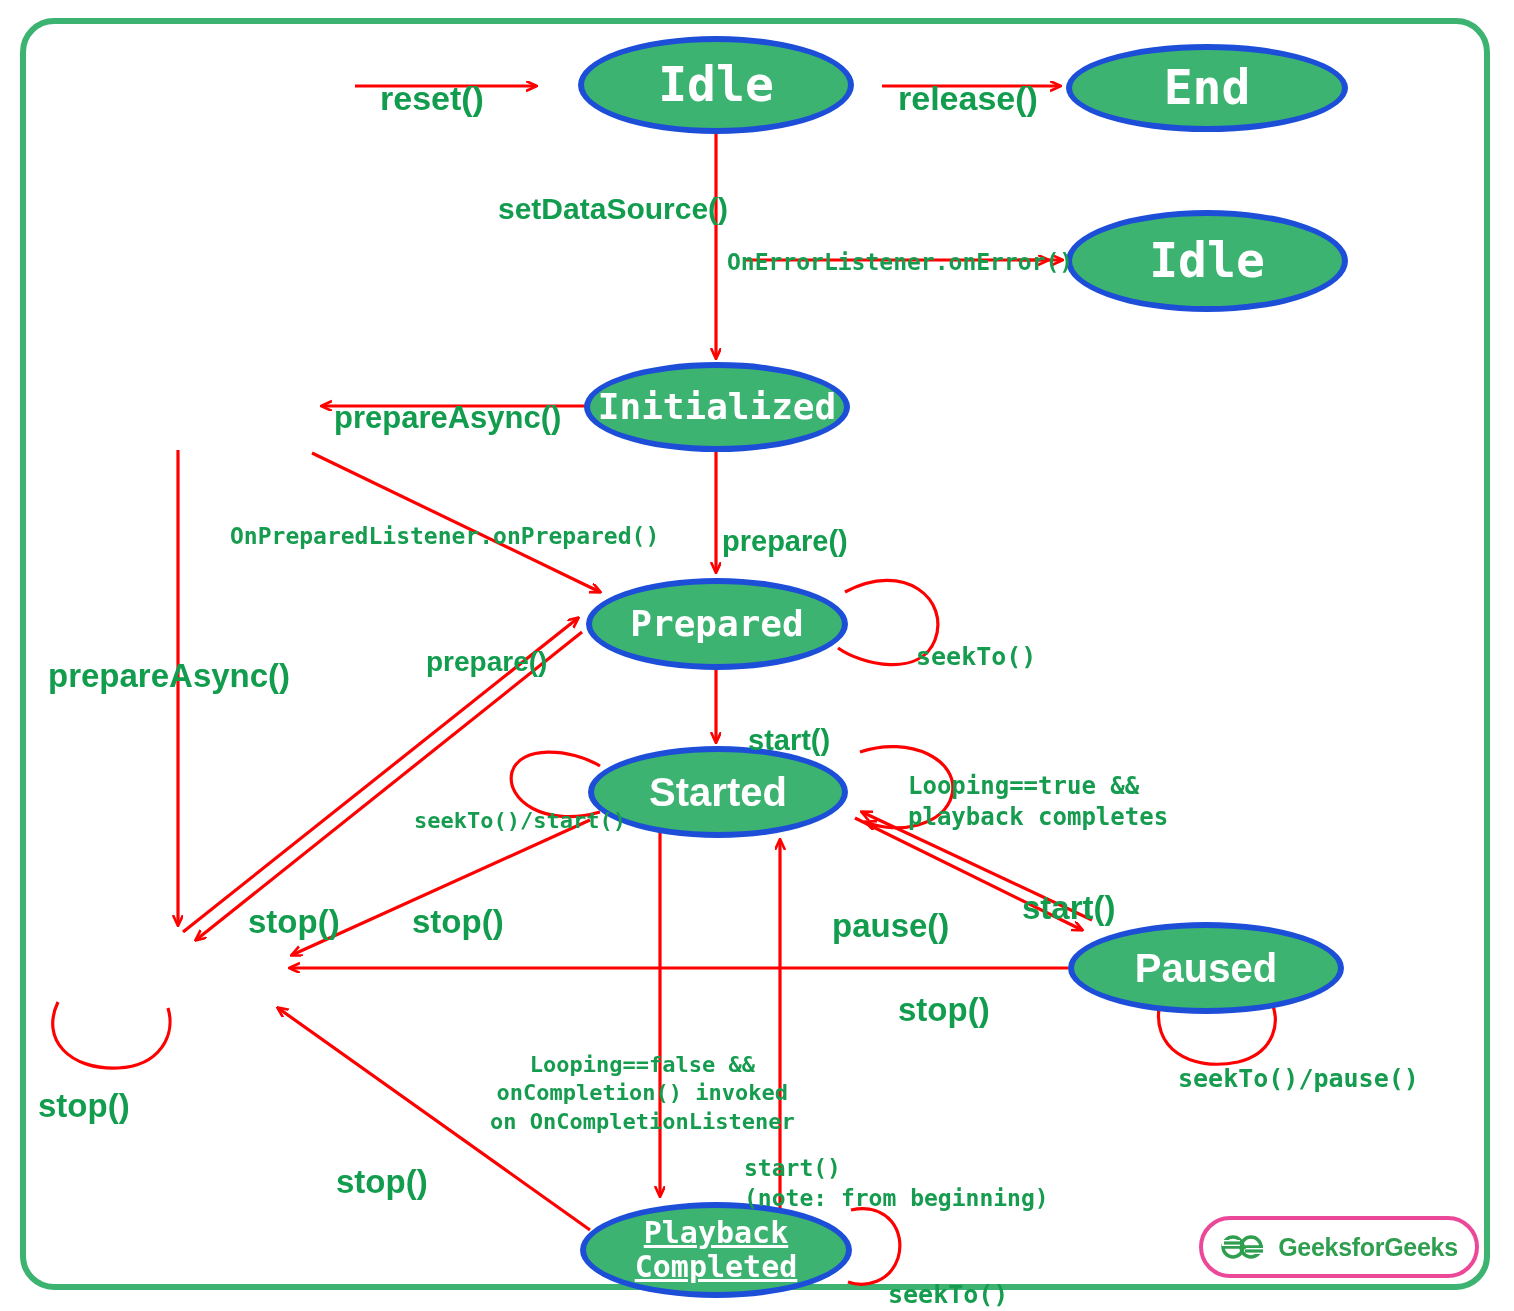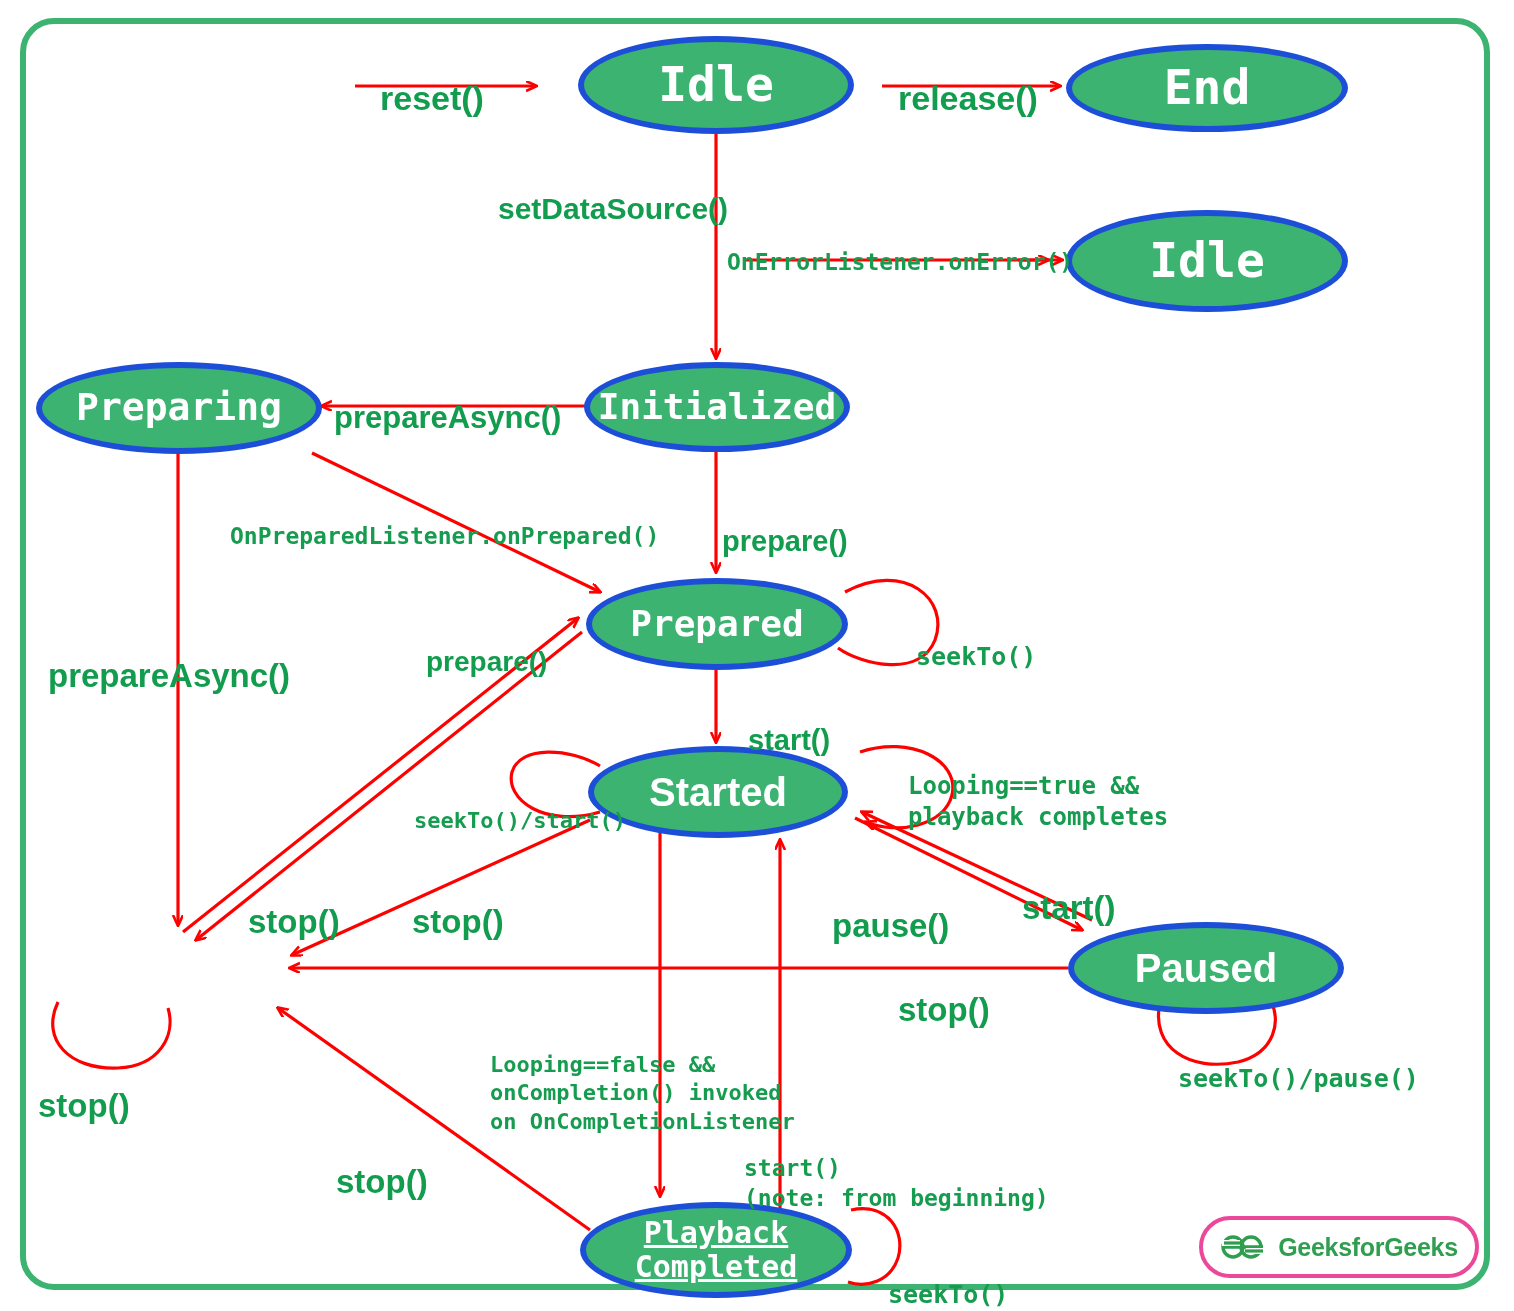--- a/index.html
+++ b/index.html
@@ -161,23 +161,20 @@
   </div>
 
   <div class="node" style="left:1066px; top:44px; width:282px; height:88px; font-size:48px;">
     <span>End</span>
   </div>
 
   <div class="node" style="left:1066px; top:210px; width:282px; height:102px; font-size:48px;">
     <span>Idle</span>
   </div>
 
-  <div class="node" style="left:36px; top:362px; width:286px; height:92px; font-size:38px;">
-    <span>Preparing</span>
-  </div>
 
   <div class="node" style="left:586px; top:578px; width:262px; height:92px; font-size:36px;">
     <span>Prepared</span>
   </div>
 
   <div class="node" style="left:584px; top:362px; width:266px; height:90px; font-size:36px;">
     <span>Initialized</span>
   </div>
 
   <div class="node node-sans" style="left:588px; top:746px; width:260px; height:92px; font-size:40px;">
@@ -268,21 +265,21 @@
   </div>
 
   <div class="lbl" style="left:1178px; top:1030px; font-size:25px;">
     <span>seekTo()/pause()</span>
   </div>
 
   <div class="lbl lbl-big" style="left:38px; top:1042px; font-size:33px;">
     <span>stop()</span>
   </div>
 
-  <div class="lbl" style="left:490px; top:1022px; font-size:22px;">
+  <div class="lbl" style="left:490px; top:1022px; font-size:22px;text-align:center;">
     <span>Looping==false &amp;&amp;
 onCompletion() invoked
 on OnCompletionListener</span>
   </div>
 
   <div class="lbl" style="left:744px; top:1124px; font-size:23px;">
     <span>start()
 (note: from beginning)</span>
   </div>
 

